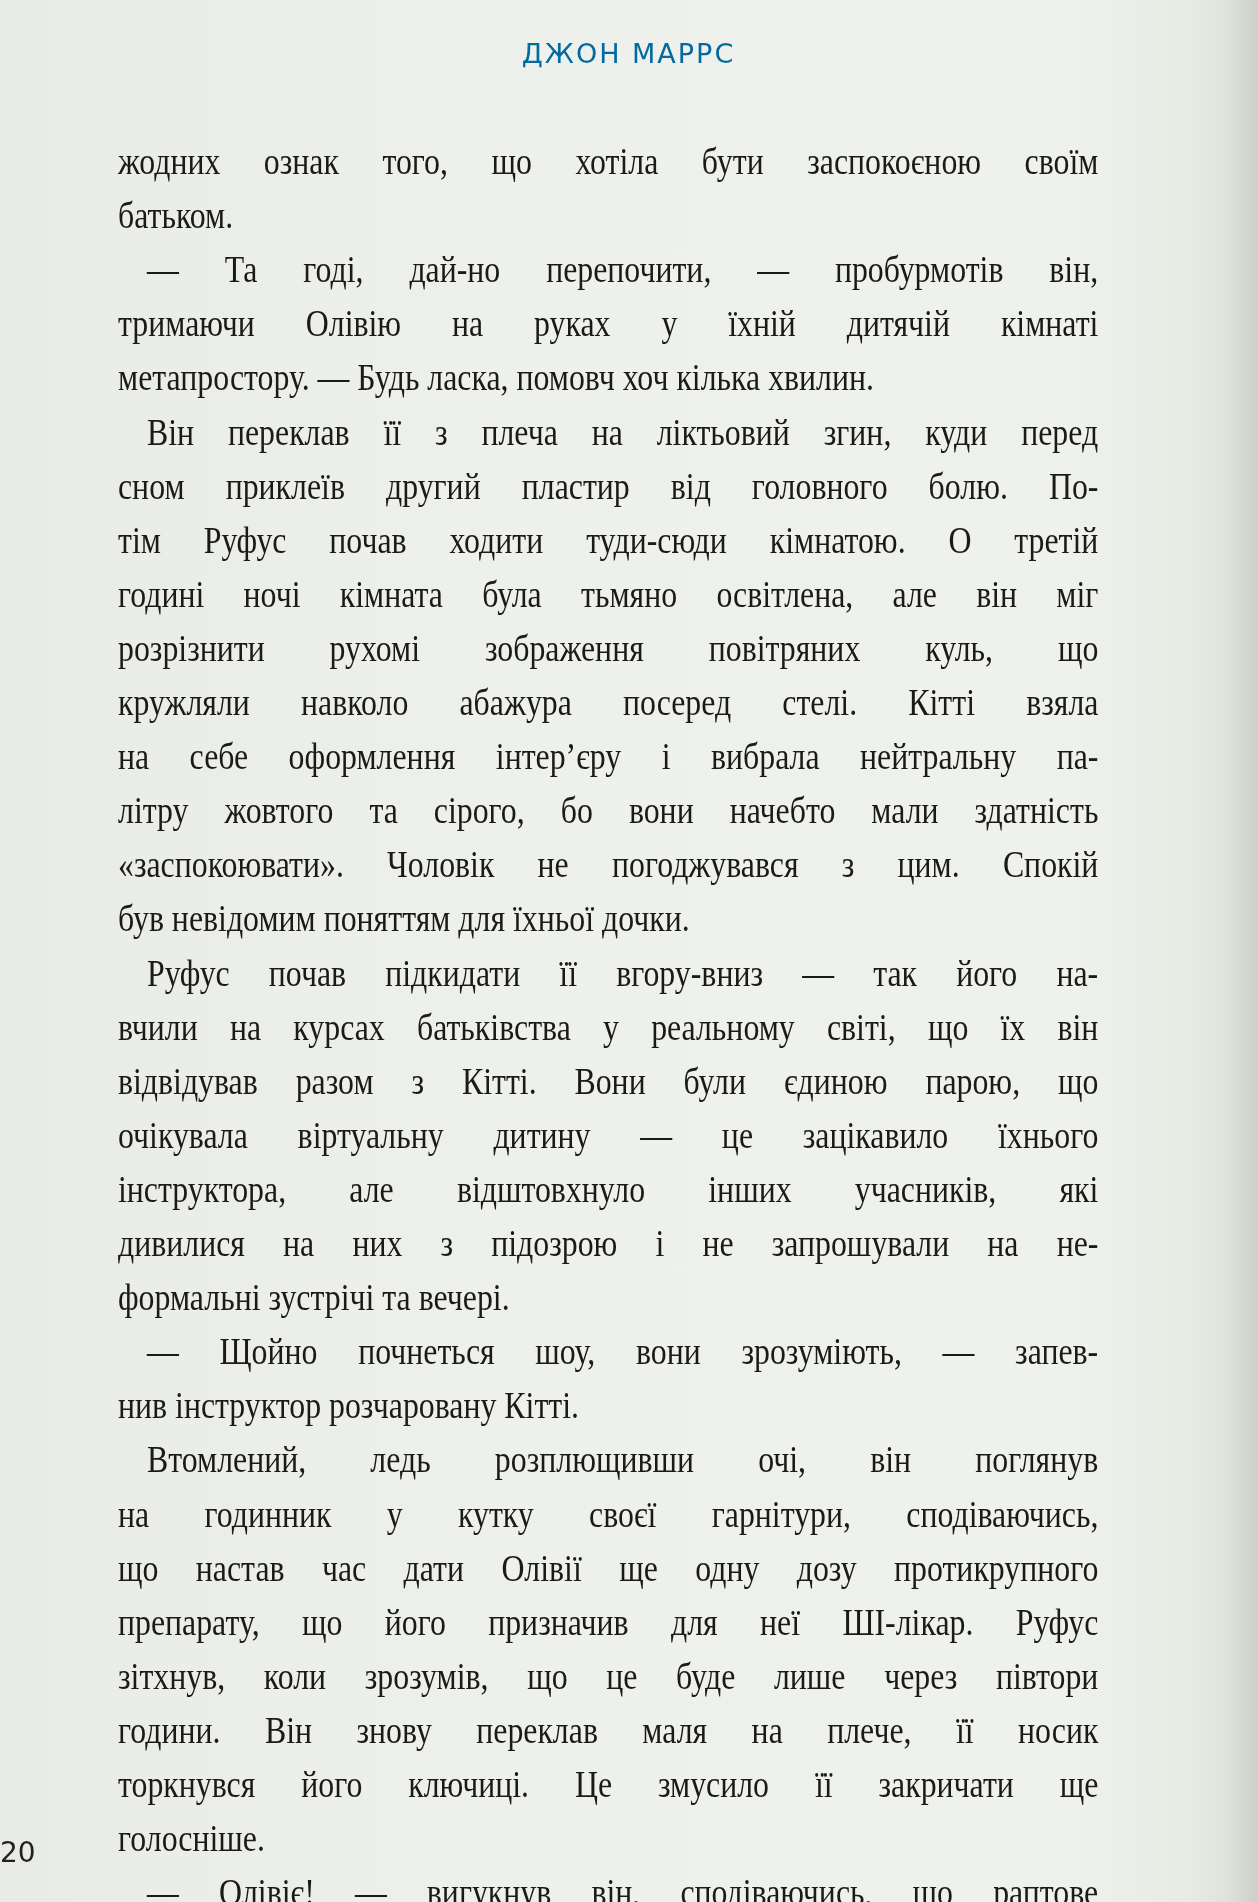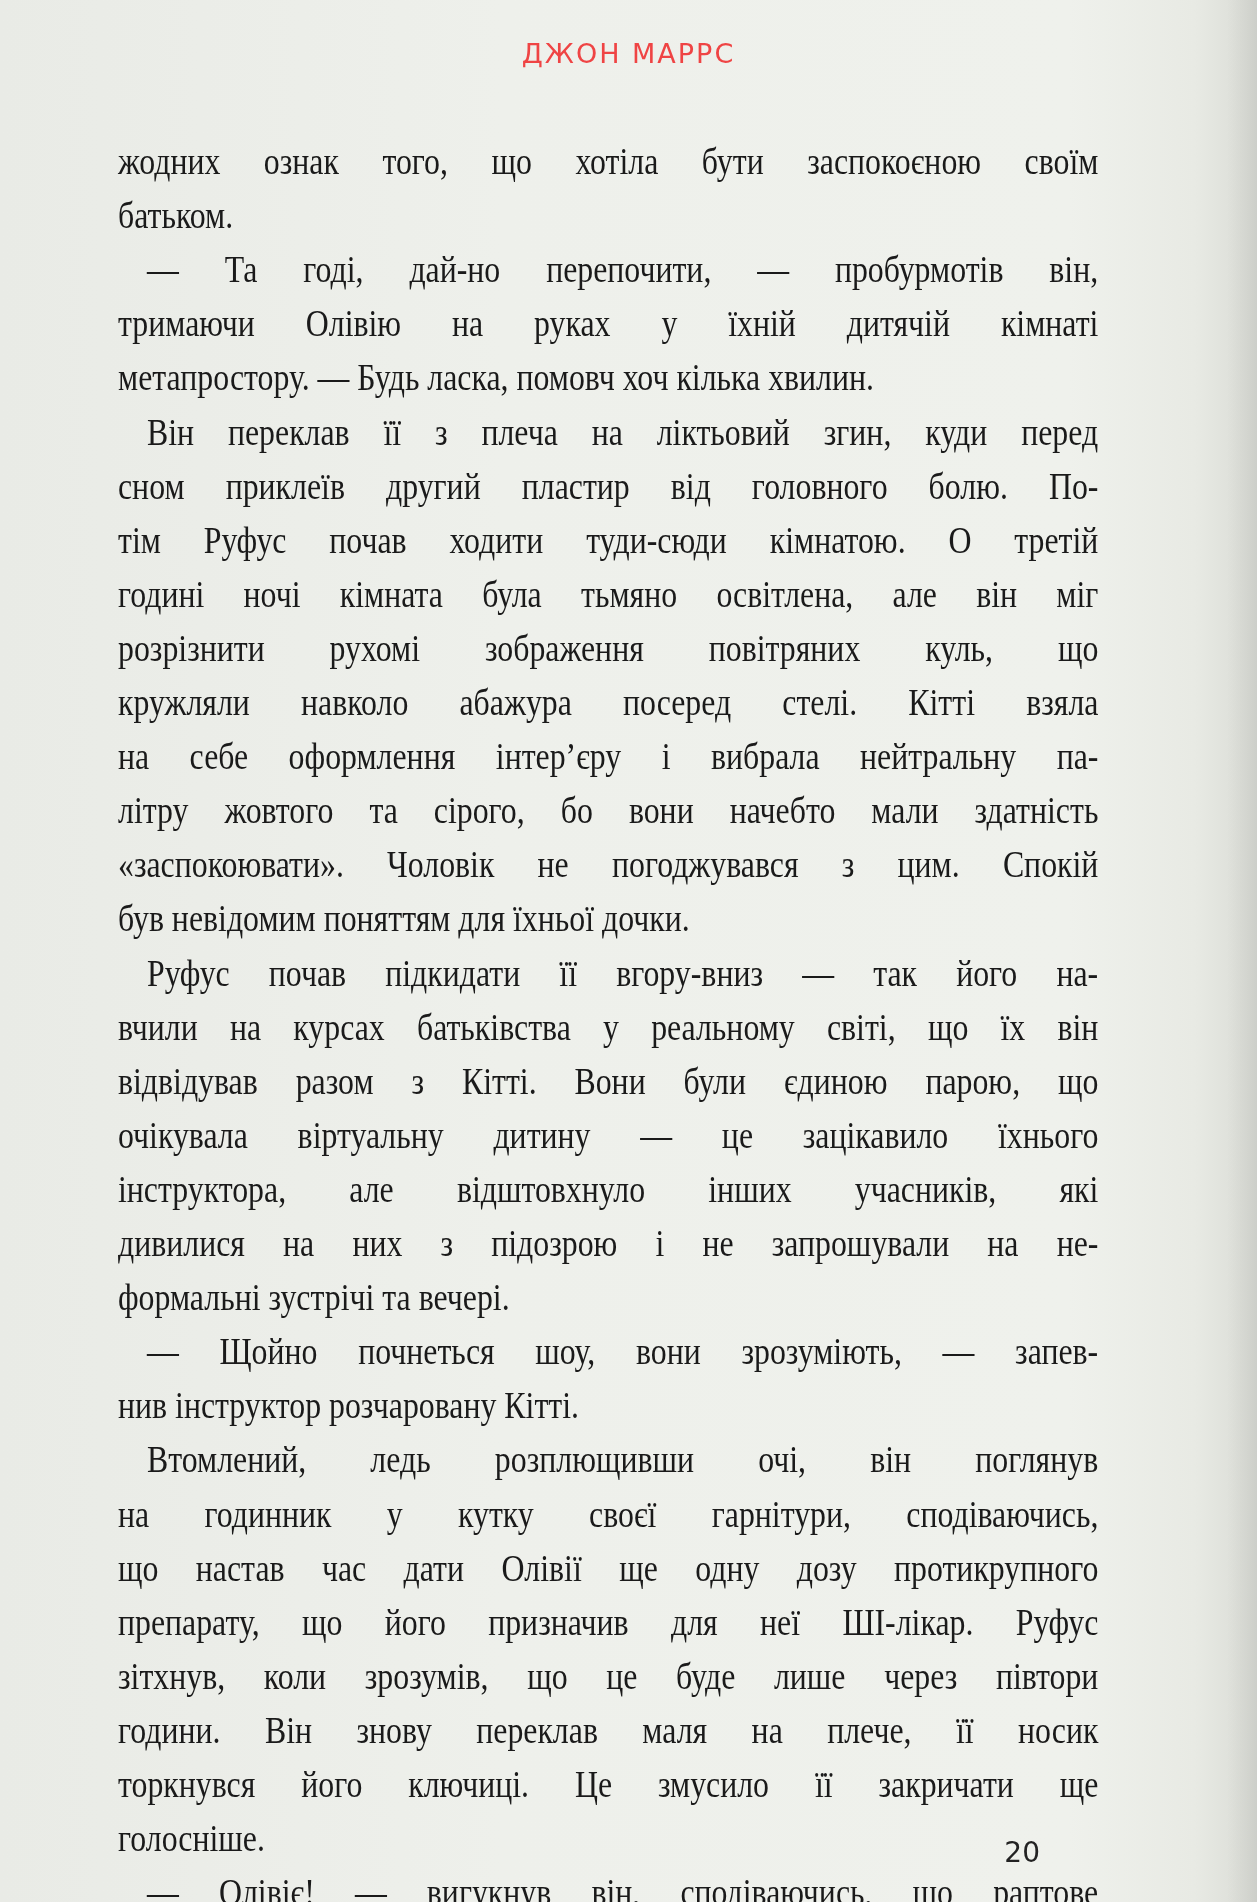--- a/index.html
+++ b/index.html
@@ -23,21 +23,21 @@
     }
     .running-head {
       position: absolute;
       top: 38px;
       left: 0;
       width: 1257px;
       text-align: center;
       font-family: "DejaVu Sans", "Liberation Sans", sans-serif;
       font-size: 27px;
       letter-spacing: 2px;
-      color: #ef4444;
+      color: #0369a1;
     }
     .line {
       position: absolute;
       left: 118px;
       width: 980px;
       font-size: 37px;
       line-height: 44px;
       white-space: nowrap;
       text-align: justify;
       text-align-last: justify;
@@ -45,21 +45,21 @@
       transform: scaleX(0.86);
       width: 1140px;
     }
     .line.indent { left: 147px; width: 1106px; }
     .line.last { text-align-last: left; }
     .page-number {
       position: absolute;
       top: 1836px;
       left: 0;
       width: 1040px;
-      text-align: right;
+      text-align: left;
       font-family: "DejaVu Sans", "Liberation Sans", sans-serif;
       font-size: 28px;
       color: #222;
     }
   </style>
 </head>
 <body>
 
 <div class="page-shadow"></div>
 

